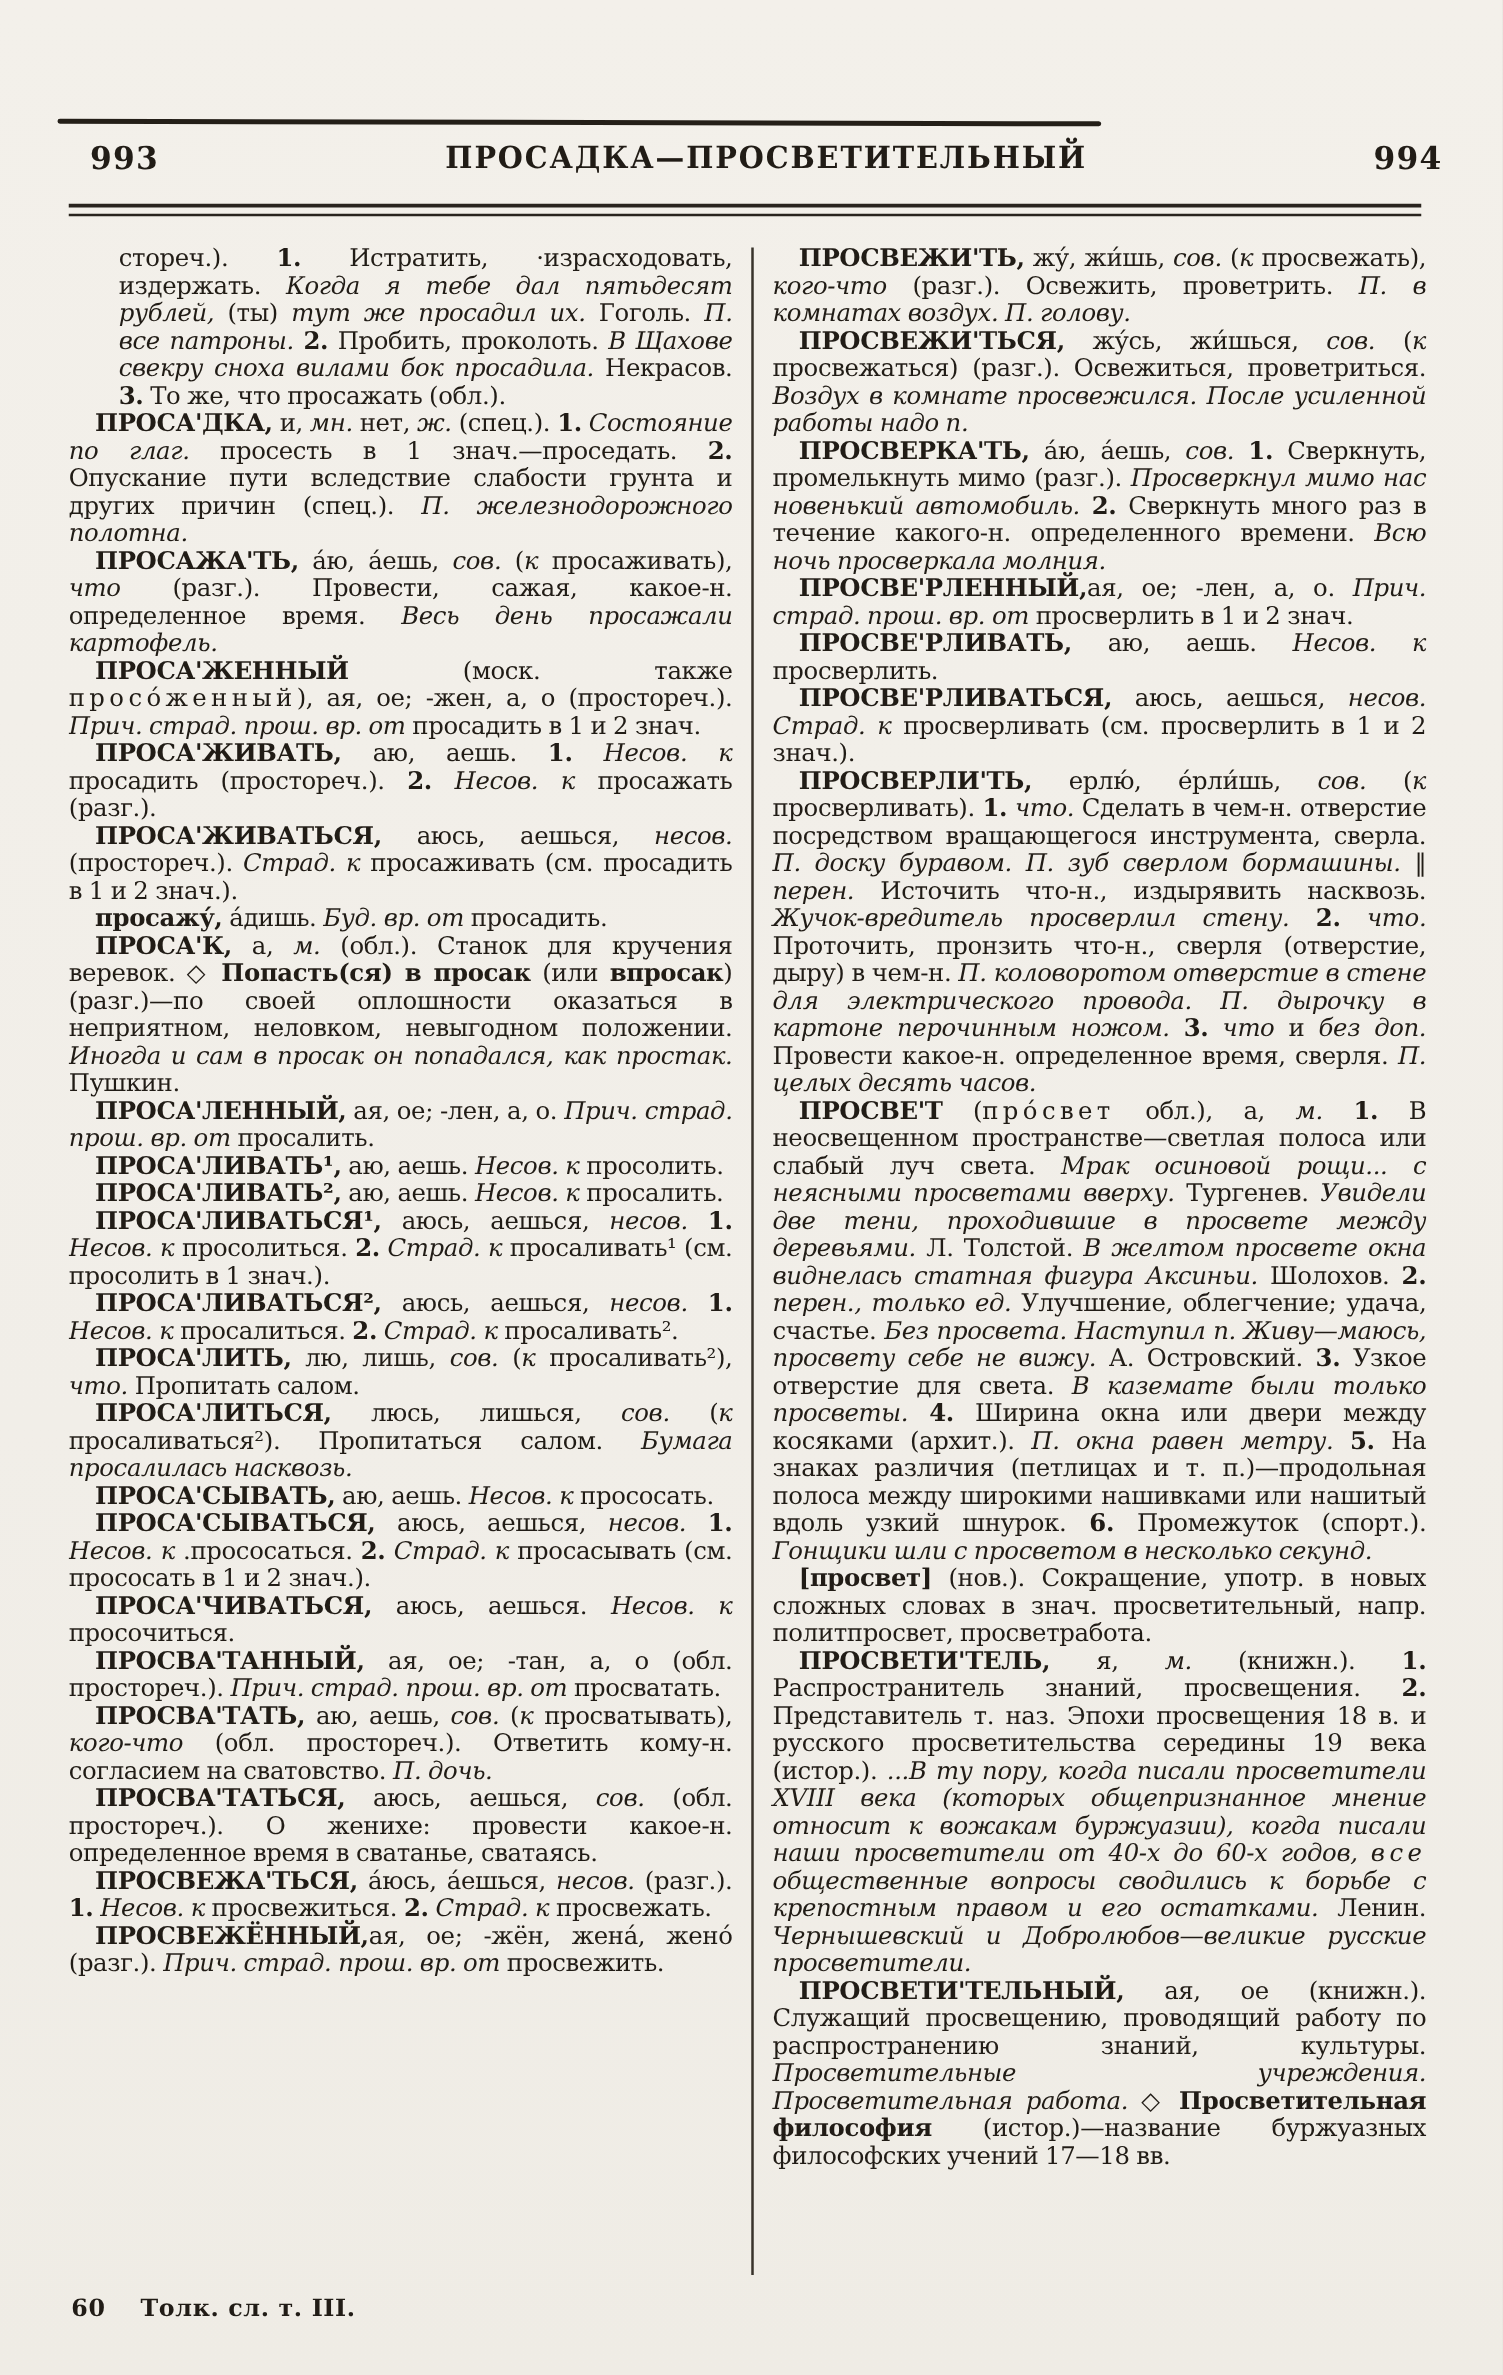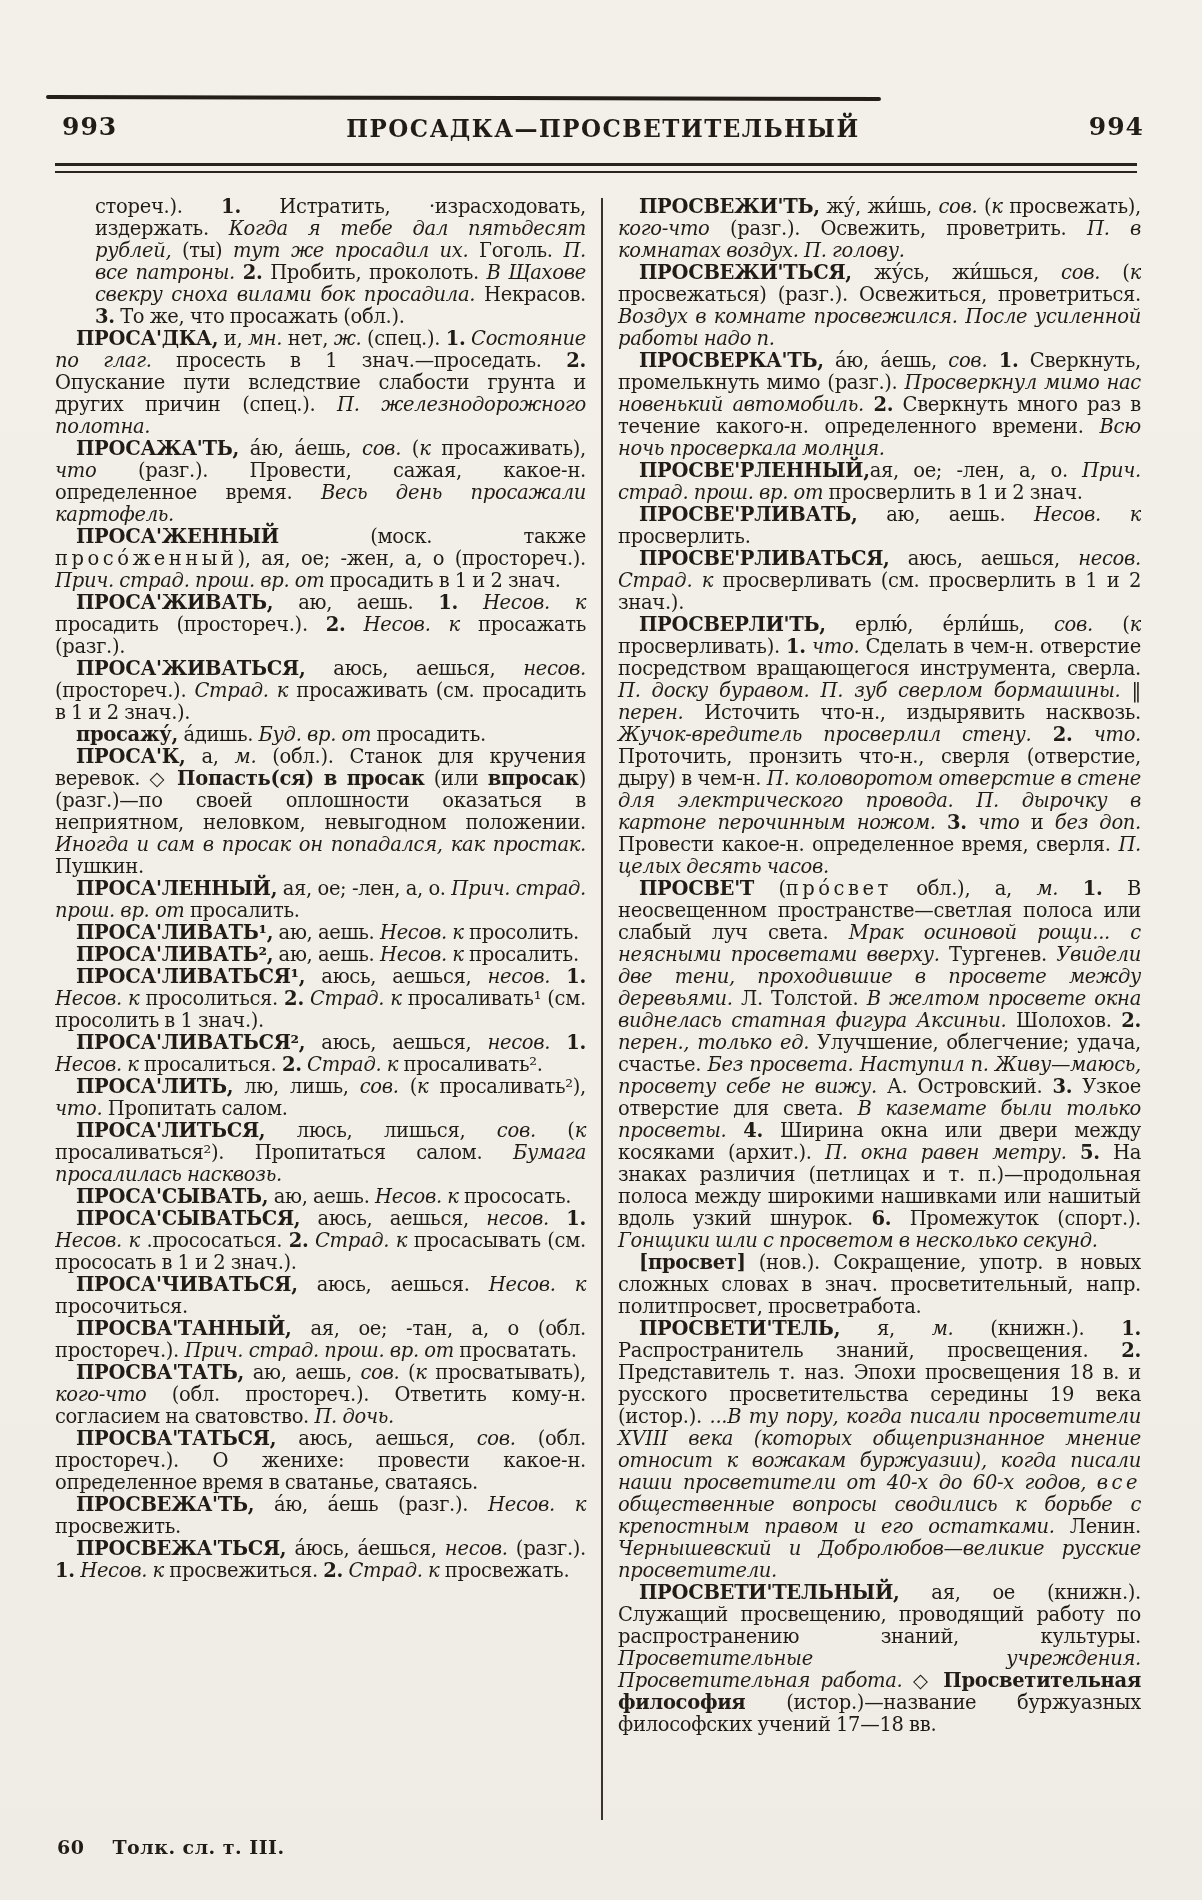--- a/index.html
+++ b/index.html
@@ -12,22 +12,22 @@
     font-family: "DejaVu Serif", "Liberation Serif", serif;
     color: #211c16;
     overflow: hidden;
   }
   .scan-artifact {
     position: absolute; left: 46px; top: 96px; width: 835px; height: 4px;
     background: #241f18; transform: rotate(0.15deg); border-radius: 2px;
     box-shadow: 0 5px 0 -2px rgba(36,31,24,0.35);
   }
   .header {
-    position: absolute; left: 62px; top: 112px; width: 1082px;
-    display: flex; align-items: flex-end;
+    position: absolute; left: 72px; top: 112px; width: 1082px;
+    display: flex; align-items: center;
   }
   .pagenum { font-weight: bold; font-size: 25px; letter-spacing: 1px; }
   .running-title {
     flex: 1; text-align: center; font-weight: bold; font-size: 23px;
     letter-spacing: 1.5px; transform: scaleY(1.06);
   }
   .double-rule {
     position: absolute; left: 55px; top: 163px; width: 1082px; height: 10px;
     border-top: 3px solid #29241e; border-bottom: 2px solid #29241e;
   }
@@ -86,22 +86,22 @@
         <p class="entry"><span class="run s-b">ПРОСА'ЛИВАТЬСЯ¹,</span><span class="run s-n"> аюсь, аешься, </span><span class="run s-i">несов.</span><span class="run s-n"> </span><span class="run s-b">1.</span><span class="run s-n"> </span><span class="run s-i">Несов. к</span><span class="run s-n"> просолиться. </span><span class="run s-b">2.</span><span class="run s-n"> </span><span class="run s-i">Страд. к</span><span class="run s-n"> просаливать¹ (см. просолить в 1 знач.).</span></p>
         <p class="entry"><span class="run s-b">ПРОСА'ЛИВАТЬСЯ²,</span><span class="run s-n"> аюсь, аешься, </span><span class="run s-i">несов.</span><span class="run s-n"> </span><span class="run s-b">1.</span><span class="run s-n"> </span><span class="run s-i">Несов. к</span><span class="run s-n"> просалиться. </span><span class="run s-b">2.</span><span class="run s-n"> </span><span class="run s-i">Страд. к</span><span class="run s-n"> просаливать².</span></p>
         <p class="entry"><span class="run s-b">ПРОСА'ЛИТЬ,</span><span class="run s-n"> лю, лишь, </span><span class="run s-i">сов.</span><span class="run s-n"> (</span><span class="run s-i">к</span><span class="run s-n"> просаливать²), </span><span class="run s-i">что.</span><span class="run s-n"> Пропитать салом.</span></p>
         <p class="entry"><span class="run s-b">ПРОСА'ЛИТЬСЯ,</span><span class="run s-n"> люсь, лишься, </span><span class="run s-i">сов.</span><span class="run s-n"> (</span><span class="run s-i">к</span><span class="run s-n"> просаливаться²). Пропитаться салом. </span><span class="run s-i">Бумага просалилась насквозь.</span></p>
         <p class="entry"><span class="run s-b">ПРОСА'СЫВАТЬ,</span><span class="run s-n"> аю, аешь. </span><span class="run s-i">Несов. к</span><span class="run s-n"> прососать.</span></p>
         <p class="entry"><span class="run s-b">ПРОСА'СЫВАТЬСЯ,</span><span class="run s-n"> аюсь, аешься, </span><span class="run s-i">несов.</span><span class="run s-n"> </span><span class="run s-b">1.</span><span class="run s-n"> </span><span class="run s-i">Несов. к</span><span class="run s-n"> .прососаться. </span><span class="run s-b">2.</span><span class="run s-n"> </span><span class="run s-i">Страд. к</span><span class="run s-n"> просасывать (см. прососать в 1 и 2 знач.).</span></p>
         <p class="entry"><span class="run s-b">ПРОСА'ЧИВАТЬСЯ,</span><span class="run s-n"> аюсь, аешься. </span><span class="run s-i">Несов. к</span><span class="run s-n"> просочиться.</span></p>
         <p class="entry"><span class="run s-b">ПРОСВА'ТАННЫЙ,</span><span class="run s-n"> ая, ое; -тан, а, о (обл. простореч.). </span><span class="run s-i">Прич. страд. прош. вр. от</span><span class="run s-n"> просватать.</span></p>
         <p class="entry"><span class="run s-b">ПРОСВА'ТАТЬ,</span><span class="run s-n"> аю, аешь, </span><span class="run s-i">сов.</span><span class="run s-n"> (</span><span class="run s-i">к</span><span class="run s-n"> просватывать), </span><span class="run s-i">кого-что</span><span class="run s-n"> (обл. простореч.). Ответить кому-н. согласием на сватовство. </span><span class="run s-i">П. дочь.</span></p>
         <p class="entry"><span class="run s-b">ПРОСВА'ТАТЬСЯ,</span><span class="run s-n"> аюсь, аешься, </span><span class="run s-i">сов.</span><span class="run s-n"> (обл. простореч.). О женихе: провести какое-н. определенное время в сватанье, сватаясь.</span></p>
-        <p class="entry"><span class="run s-b">ПРОСВЕЖА'ТЬ,</span><span class="run s-n"> а́ю, а́ешь (разг.). </span><span class="run s-i">Несов. к</span><span class="run s-n"> просвежить.</span></p>
         <p class="entry"><span class="run s-b">ПРОСВЕЖА'ТЬСЯ,</span><span class="run s-n"> а́юсь, а́ешься, </span><span class="run s-i">несов.</span><span class="run s-n"> (разг.). </span><span class="run s-b">1.</span><span class="run s-n"> </span><span class="run s-i">Несов. к</span><span class="run s-n"> просвежиться. </span><span class="run s-b">2.</span><span class="run s-n"> </span><span class="run s-i">Страд. к</span><span class="run s-n"> просвежать.</span></p>
+        <p class="entry"><span class="run s-b">ПРОСВЕЖЁННЫЙ,</span><span class="run s-n">ая, ое; -жён, жена́, жено́ (разг.). </span><span class="run s-i">Прич. страд. прош. вр. от</span><span class="run s-n"> просвежить.</span></p>
       </div>
     <div class="divider"></div>
     <div class="col col-right">
         <p class="entry"><span class="run s-b">ПРОСВЕЖИ'ТЬ,</span><span class="run s-n"> жу́, жи́шь, </span><span class="run s-i">сов.</span><span class="run s-n"> (</span><span class="run s-i">к</span><span class="run s-n"> просвежать), </span><span class="run s-i">кого-что</span><span class="run s-n"> (разг.). Освежить, проветрить. </span><span class="run s-i">П. в комнатах воздух. П. голову.</span></p>
         <p class="entry"><span class="run s-b">ПРОСВЕЖИ'ТЬСЯ,</span><span class="run s-n"> жу́сь, жи́шься, </span><span class="run s-i">сов.</span><span class="run s-n"> (</span><span class="run s-i">к</span><span class="run s-n"> просвежаться) (разг.). Освежиться, проветриться. </span><span class="run s-i">Воздух в комнате просвежился. После усиленной работы надо п.</span></p>
         <p class="entry"><span class="run s-b">ПРОСВЕРКА'ТЬ,</span><span class="run s-n"> а́ю, а́ешь, </span><span class="run s-i">сов.</span><span class="run s-n"> </span><span class="run s-b">1.</span><span class="run s-n"> Сверкнуть, промелькнуть мимо (разг.). </span><span class="run s-i">Просверкнул мимо нас новенький автомобиль.</span><span class="run s-n"> </span><span class="run s-b">2.</span><span class="run s-n"> Сверкнуть много раз в течение какого-н. определенного времени. </span><span class="run s-i">Всю ночь просверкала молния.</span></p>
         <p class="entry"><span class="run s-b">ПРОСВЕ'РЛЕННЫЙ,</span><span class="run s-n">ая, ое; -лен, а, о. </span><span class="run s-i">Прич. страд. прош. вр. от</span><span class="run s-n"> просверлить в 1 и 2 знач.</span></p>
         <p class="entry"><span class="run s-b">ПРОСВЕ'РЛИВАТЬ,</span><span class="run s-n"> аю, аешь. </span><span class="run s-i">Несов. к</span><span class="run s-n"> просверлить.</span></p>
         <p class="entry"><span class="run s-b">ПРОСВЕ'РЛИВАТЬСЯ,</span><span class="run s-n"> аюсь, аешься, </span><span class="run s-i">несов.</span><span class="run s-n"> </span><span class="run s-i">Страд. к</span><span class="run s-n"> просверливать (см. просверлить в 1 и 2 знач.).</span></p>
         <p class="entry"><span class="run s-b">ПРОСВЕРЛИ'ТЬ,</span><span class="run s-n"> ерлю́, е́рли́шь, </span><span class="run s-i">сов.</span><span class="run s-n"> (</span><span class="run s-i">к</span><span class="run s-n"> просверливать). </span><span class="run s-b">1.</span><span class="run s-n"> </span><span class="run s-i">что.</span><span class="run s-n"> Сделать в чем-н. отверстие посредством вращающегося инструмента, сверла. </span><span class="run s-i">П. доску буравом. П. зуб сверлом бормашины.</span><span class="run s-n"> ‖ </span><span class="run s-i">перен.</span><span class="run s-n"> Источить что-н., издырявить насквозь. </span><span class="run s-i">Жучок-вредитель просверлил стену.</span><span class="run s-n"> </span><span class="run s-b">2.</span><span class="run s-n"> </span><span class="run s-i">что.</span><span class="run s-n"> Проточить, пронзить что-н., сверля (отверстие, дыру) в чем-н. </span><span class="run s-i">П. коловоротом отверстие в стене для электрического провода. П. дырочку в картоне перочинным ножом.</span><span class="run s-n"> </span><span class="run s-b">3.</span><span class="run s-n"> </span><span class="run s-i">что</span><span class="run s-n"> и </span><span class="run s-i">без доп.</span><span class="run s-n"> Провести какое-н. определенное время, сверля. </span><span class="run s-i">П. целых десять часов.</span></p>

